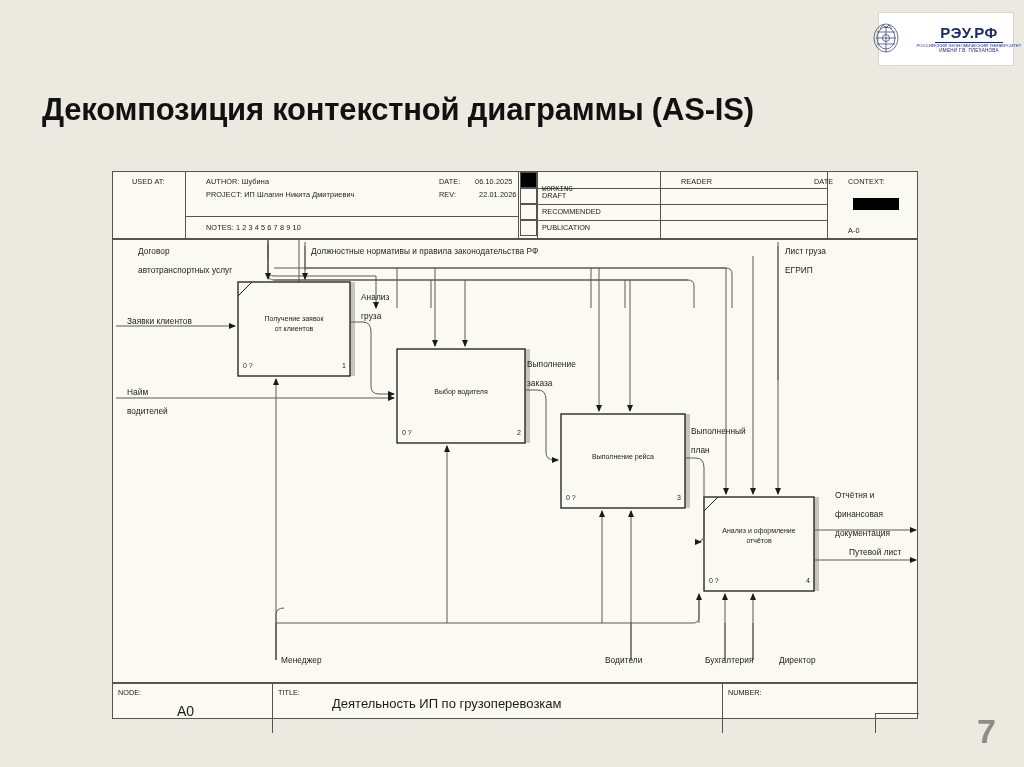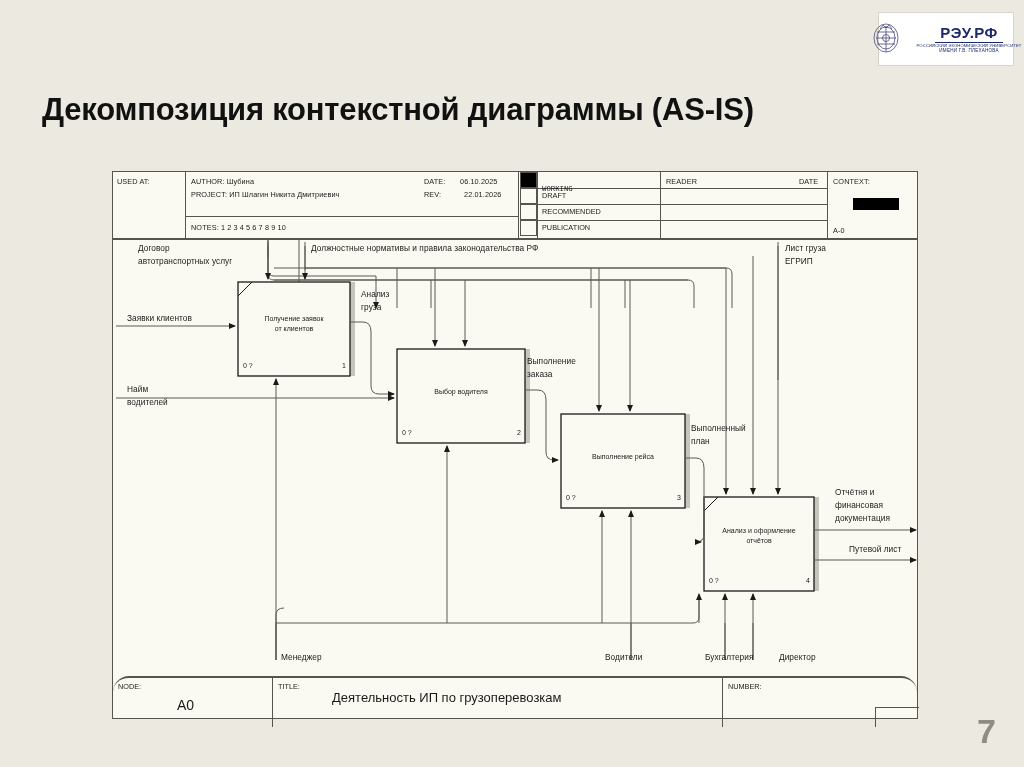--- a/index.html
+++ b/index.html
@@ -40,21 +40,21 @@
   #sheet{
     position:absolute; left:112px; top:171px; width:806px; height:548px;
     background:#FBFAF2; border:1px solid #55544e;
     box-sizing:border-box;
   }
 
   
   #hdr{ position:absolute;left:0;top:0;width:100%;height:68px;
         border-bottom:2px solid #55544e; box-sizing:border-box; }
   .hcell{ position:absolute; box-sizing:border-box; font-size:7.3px; color:#1a1a1a;
-          padding:2px 4px; white-space:nowrap; letter-spacing:.1px;}
+          padding:2px 19px; white-space:nowrap; letter-spacing:.1px;}
   .vline{ position:absolute; top:0; width:1px; background:#55544e; }
   .hline{ position:absolute; height:1px; background:#55544e; }
 
   #hdr-usedat{ left:0; top:3px; }
   #hdr-author{ left:74px; top:3px; }
   #hdr-project{ left:74px; top:16px; }
   #hdr-notes{ left:74px; top:49px; }
   #hdr-date-l{ left:307px; top:3px; }
   #hdr-date-v{ left:343px; top:3px; }
   #hdr-rev-l{ left:307px; top:16px; }
@@ -65,39 +65,39 @@
   .statusbox.filled{ background:#000; }
   .statuslabel{ position:absolute; left:429px; font-size:7.3px; color:#1a1a1a; }
 
   #hdr-reader{ left:549px; top:3px; }
   #hdr-datecol{ left:682px; top:3px; }
   #hdr-context{ left:716px; top:3px; }
   #hdr-a0{ left:716px; top:52px; }
   #context-blackbar{ position:absolute; left:740px; top:26px; width:46px; height:12px; background:#000;}
 
   
-  #ftr{ position:absolute;left:0;bottom:0;width:100%;height:42px;
-        border-top:2px solid #55544e; box-sizing:border-box;border-radius:16px;}
+  #ftr{ position:absolute;left:0;bottom:0;width:100%;height:36px;
+        border-top:2px solid #55544e; box-sizing:border-box;}
   .fcell{ position:absolute; box-sizing:border-box; font-size:7.3px; color:#1a1a1a;
           padding:2px 4px; white-space:nowrap; }
   #ftr-node-l{ left:1px; top:2px; }
   #ftr-node-v{ left:60px; top:17px; font-size:14px; }
   #ftr-title-l{ left:161px; top:2px; }
   #ftr-title-v{ left:215px; top:10px; font-size:13px; }
   #ftr-number-l{ left:611px; top:2px; }
   #ftr-numbox{ position:absolute; left:762px; top:29px; width:44px; height:20px;
                border:1px solid #55544e; border-right:none; border-bottom:none;
                box-sizing:border-box;}
 
   
   #canvas{ position:absolute; left:0; top:68px; width:806px; height:431px; }
   #canvas svg{ display:block; }
 
   
-  .lbl{ position:absolute; font-size:8.3px; color:#1a1a1a; line-height:13px;
+  .lbl{ position:absolute; font-size:8.3px; color:#1a1a1a; line-height:19px;
         white-space:pre; letter-spacing:.05px;}
   .boxlabel{ position:absolute; font-size:7px; color:#1a1a1a; text-align:center;
              line-height:10px; white-space:pre;}
   .boxnum{ position:absolute; font-size:7px; color:#1a1a1a;}
 </style>
 </head>
 <body>
 
 <div id="logo-box">
   <svg id="logo-crest" viewBox="0 0 30 34">

